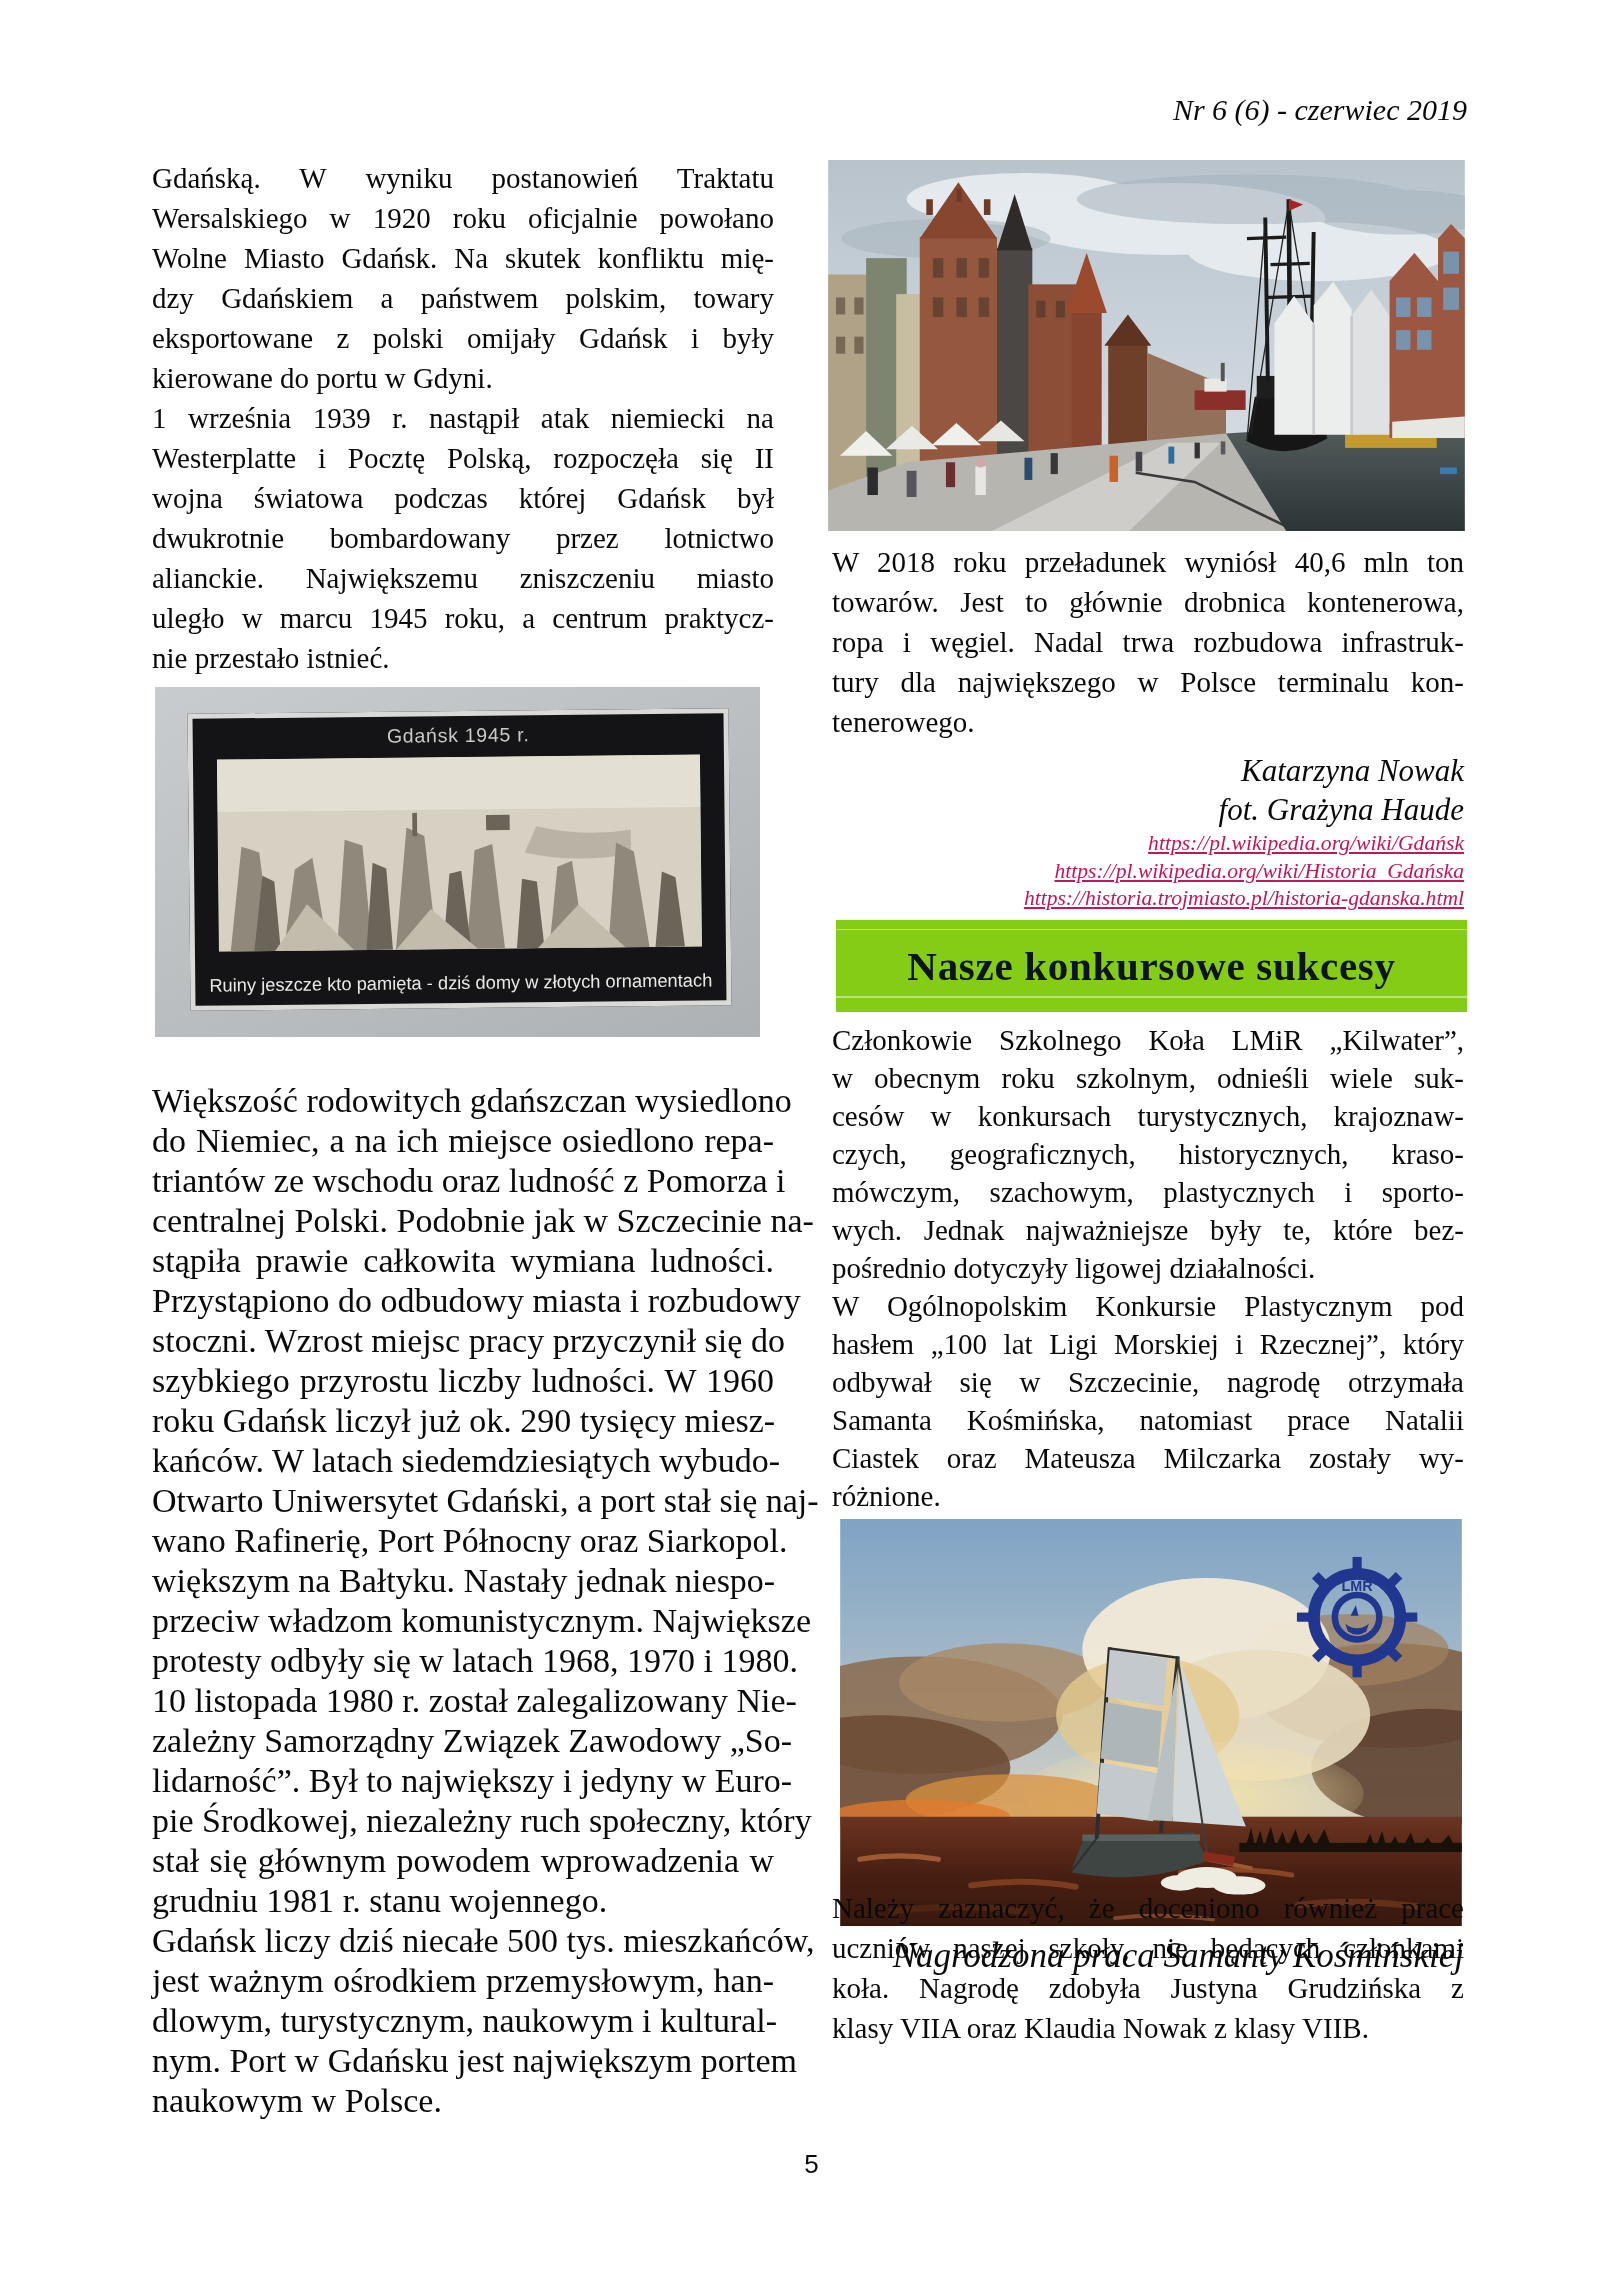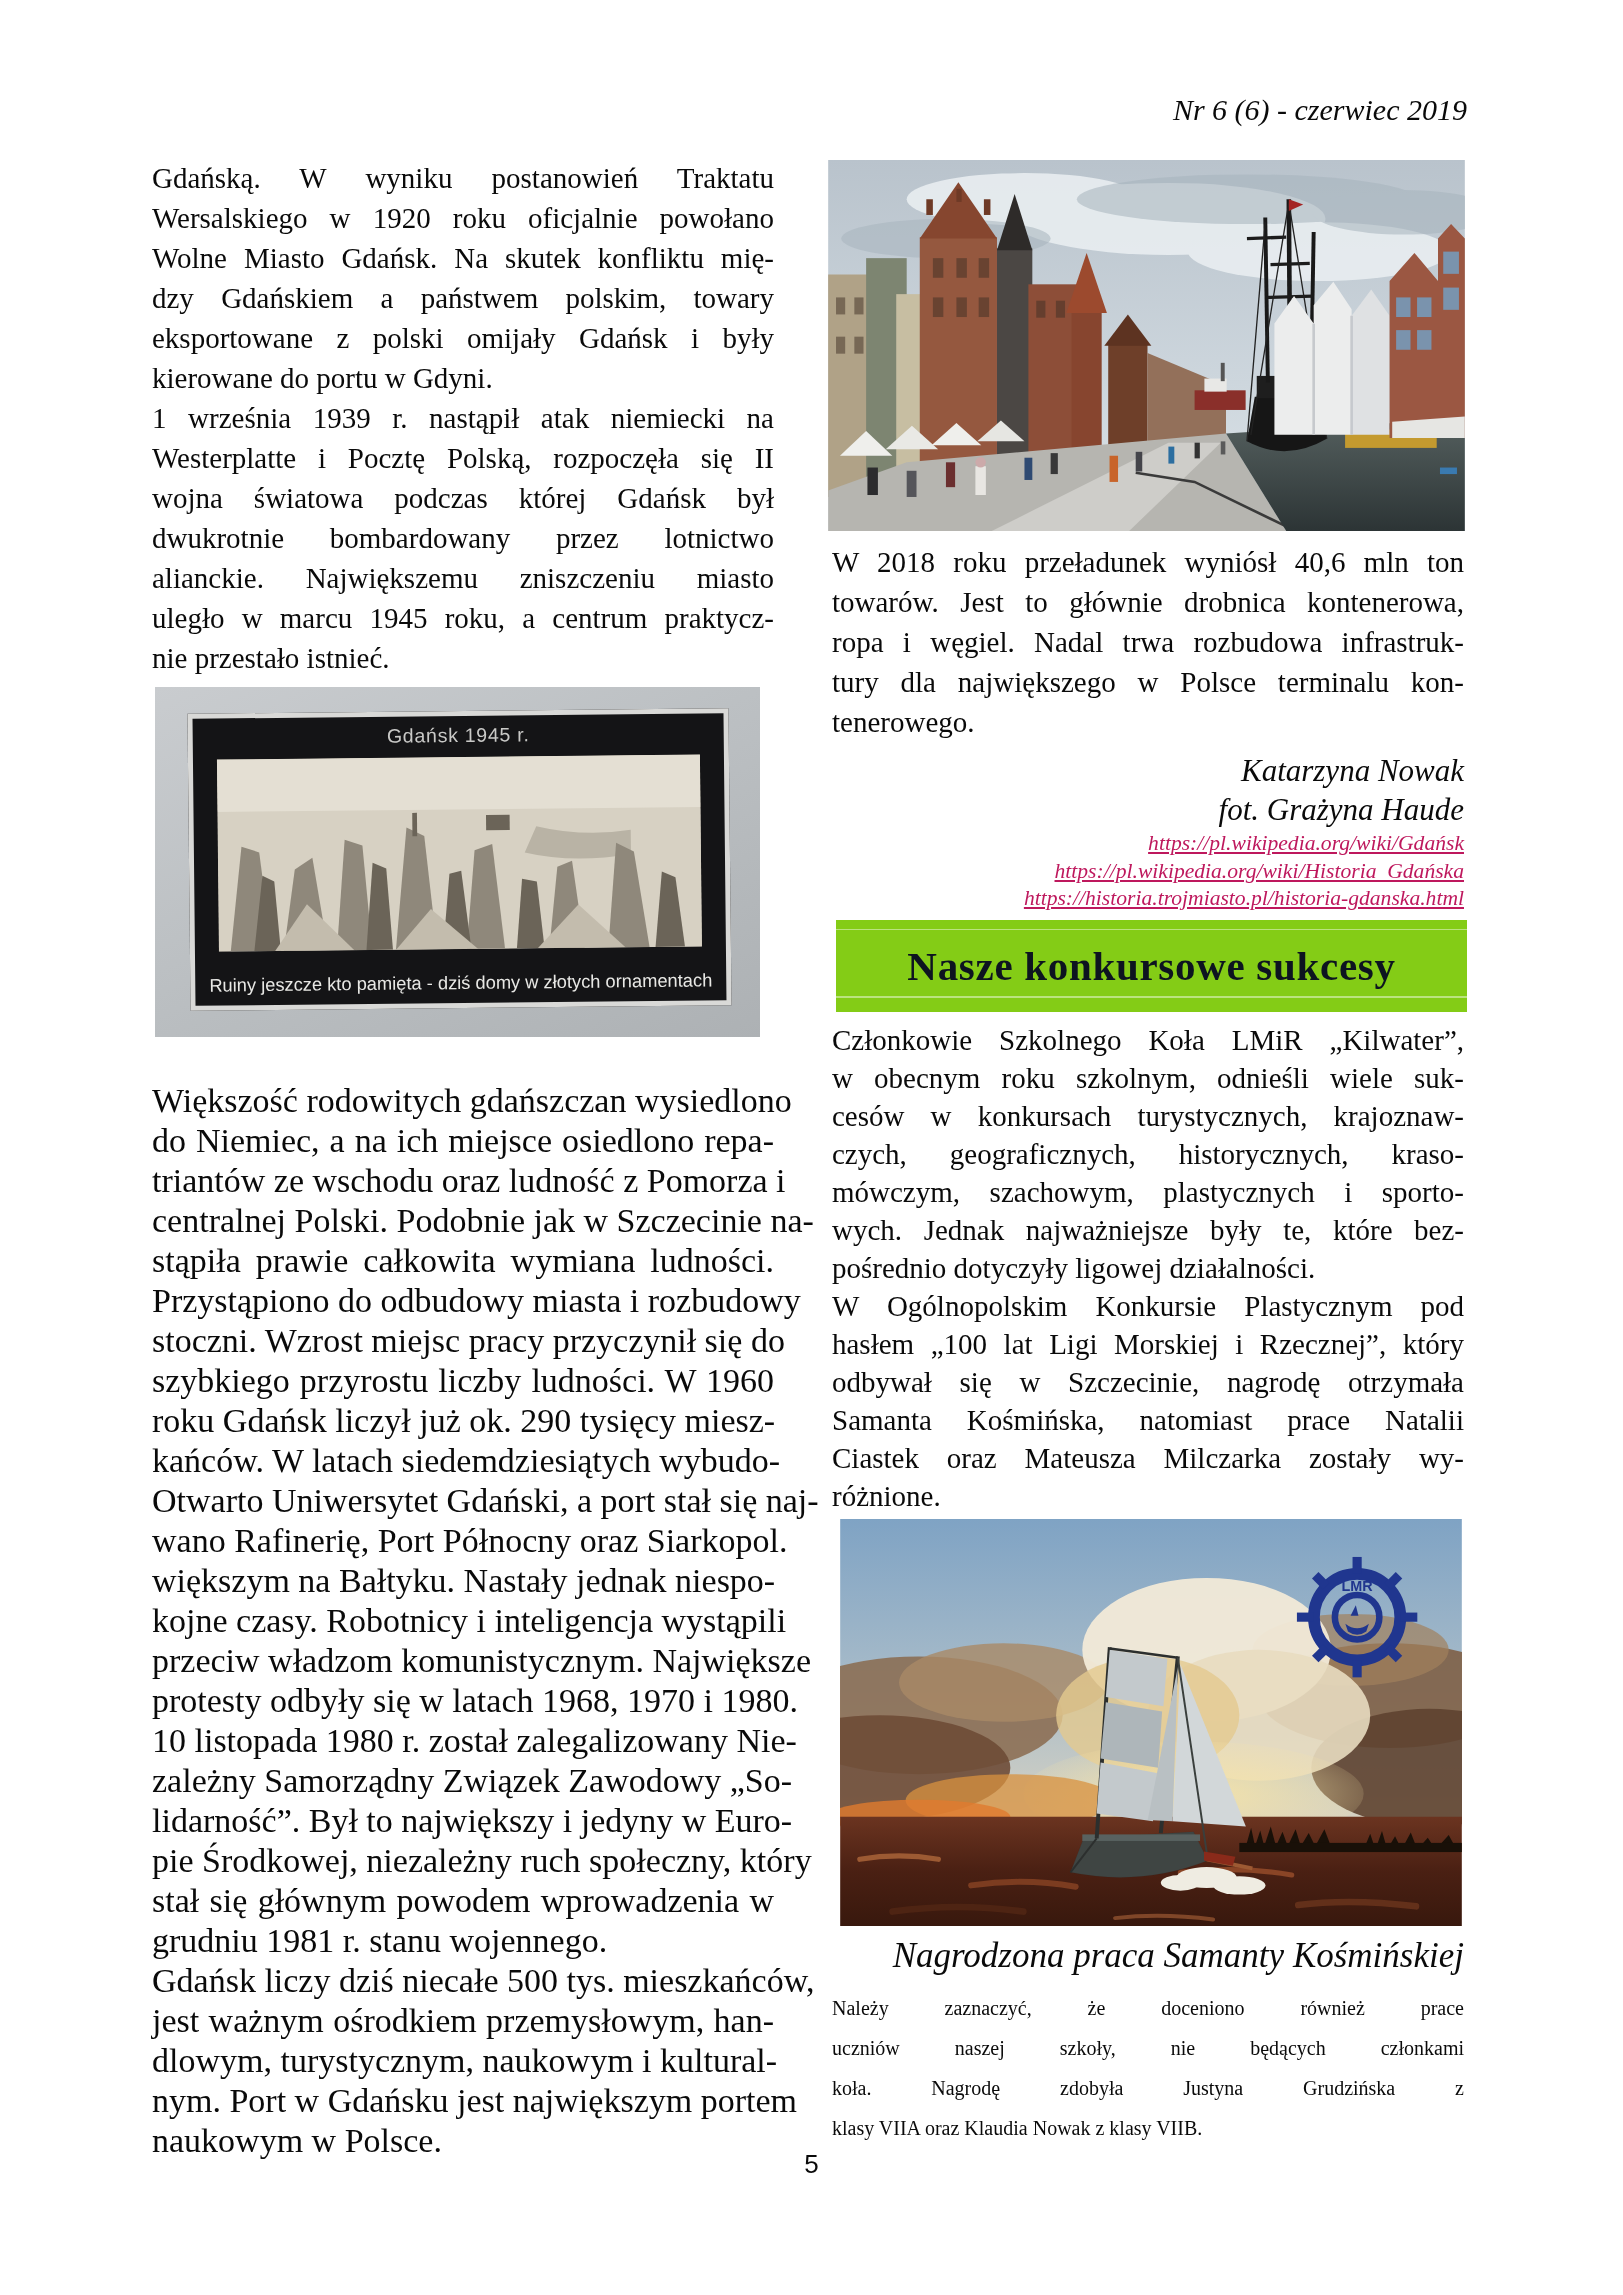--- a/index.html
+++ b/index.html
@@ -6,21 +6,21 @@
   .page{position:relative;width:1623px;height:2295px;background:#ffffff;overflow:hidden;
         font-family:"Liberation Serif",serif;color:#0a0a0a;}
   
   .abs{position:absolute;}
   .para .line{text-align:justify;text-align-last:justify;white-space:nowrap;}
   .para .line.last{text-align-last:left;}
   .lcol-top{left:152px;top:158px;width:622px;font-size:29px;line-height:40px;}
   .lcol-bot{left:152px;top:1065px;width:622px;font-size:34px;line-height:40px;margin-top:16px;}
   .rcol-p1{left:832px;top:542px;width:632px;font-size:29px;line-height:40px;}
   .rcol-p2{left:832px;top:1021px;width:632px;font-size:29px;line-height:38px;}
-  .rcol-p3{left:832px;top:1988px;width:632px;font-size:20px;line-height:40px;}
+  .rcol-p3{left:832px;top:1888px;width:632px;font-size:29px;line-height:40px;}
   .header-issue{left:811px;top:93px;width:656px;text-align:right;font-size:30px;
                 font-style:italic;line-height:34px;}
   .byline{left:832px;top:751px;width:632px;font-size:31px;font-style:italic;line-height:39px;}
   .byline .line{text-align:right;}
   .links{left:832px;top:830px;width:632px;font-size:21.6px;font-style:italic;line-height:27.5px;}
   .links .line{text-align:right;text-decoration:underline;cursor:pointer;}
   .painting-caption{left:832px;top:1936px;width:632px;text-align:right;
                     font-style:italic;font-size:35px;}
   .page-number{left:779px;top:2149px;width:65px;text-align:center;
                font-family:"Liberation Sans",sans-serif;font-size:26px;}
@@ -119,21 +119,20 @@
         <div class="line">centralnej Polski. Podobnie jak w Szczecinie na-</div>
         <div class="line">stąpiła prawie całkowita wymiana ludności.</div>
         <div class="line">Przystąpiono do odbudowy miasta i rozbudowy</div>
         <div class="line">stoczni. Wzrost miejsc pracy przyczynił się do</div>
         <div class="line">szybkiego przyrostu liczby ludności. W 1960</div>
         <div class="line">roku Gdańsk liczył już ok. 290 tysięcy miesz-</div>
         <div class="line">kańców. W latach siedemdziesiątych wybudo-</div>
         <div class="line">Otwarto Uniwersytet Gdański, a port stał się naj-</div>
         <div class="line">wano Rafinerię, Port Północny oraz Siarkopol.</div>
         <div class="line">większym na Bałtyku. Nastały jednak niespo-</div>
-        <div class="line">kojne czasy. Robotnicy i inteligencja wystąpili</div>
         <div class="line">przeciw władzom komunistycznym. Największe</div>
         <div class="line">protesty odbyły się w latach 1968, 1970 i 1980.</div>
         <div class="line">10 listopada 1980 r. został zalegalizowany Nie-</div>
         <div class="line">zależny Samorządny Związek Zawodowy „So-</div>
         <div class="line">lidarność”. Był to największy i jedyny w Euro-</div>
         <div class="line">pie Środkowej, niezależny ruch społeczny, który</div>
         <div class="line">stał się głównym powodem wprowadzenia w</div>
         <div class="line last">grudniu 1981 r. stanu wojennego.</div>
       </div>
     <div class="para">

